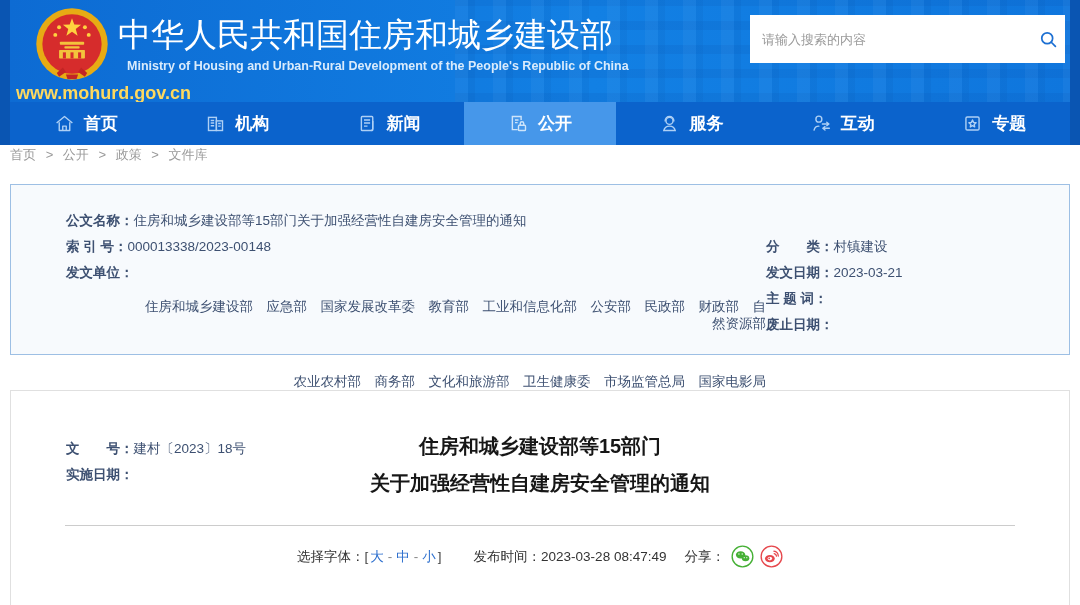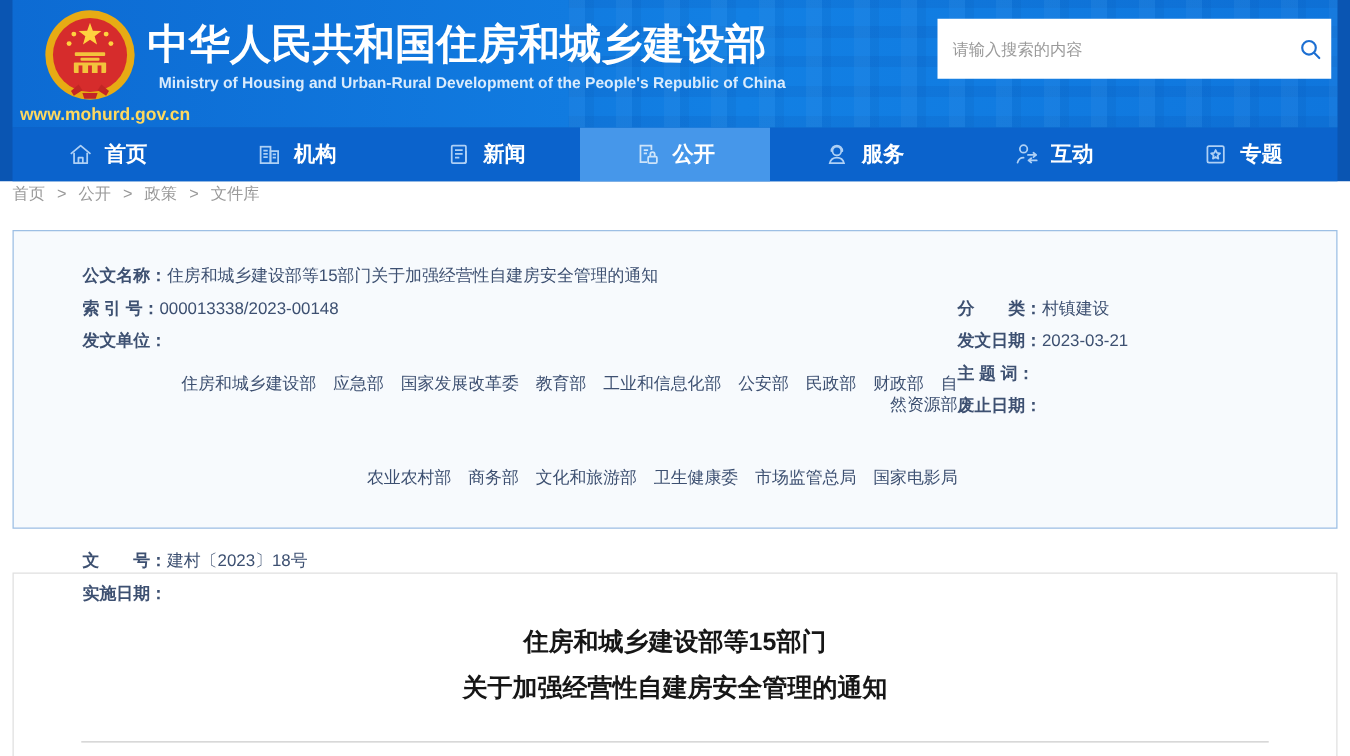--- a/index.html
+++ b/index.html
@@ -16,22 +16,22 @@
   }
   .header .bldg{
     content:"";position:absolute;right:0;top:0;width:58%;height:100%;
     background:
       repeating-linear-gradient(90deg,rgba(255,255,255,.07) 0 13px,rgba(0,40,110,.10) 13px 20px,transparent 20px 38px),
       repeating-linear-gradient(0deg,rgba(9,70,160,.20) 0 9px,transparent 9px 24px);
     opacity:.55;pointer-events:none;
   }
   .emblem{position:absolute;left:24px;top:6px;width:76px;height:76px;}
   .site-url{position:absolute;left:6px;top:83px;width:130px;text-align:left;
-    color:#ffd95e;font-size:14px;font-weight:bold;}
-  .h-title{position:absolute;left:108px;top:13px;font-size:33px;font-weight:bold;color:#fff;white-space:nowrap;}
+    color:#ffd95e;font-size:18px;font-weight:bold;}
+  .h-title{position:absolute;left:108px;top:13px;font-size:33px;font-weight:normal;color:#fff;white-space:nowrap;}
   .h-sub{position:absolute;left:117px;top:59px;font-size:12.5px;color:#d9ebfc;white-space:nowrap;font-weight:bold;}
   .search{
     position:absolute;right:5px;top:15px;width:315px;height:48px;background:#fff;
     display:flex;align-items:center;box-sizing:border-box;
   }
   .search input{flex:1;border:none;outline:none;padding:0 12px;font-size:13px;color:#333;
     font-family:"Liberation Sans","DejaVu Sans",sans-serif;background:transparent;}
   .search input::placeholder{color:#9a9a9a;}
   .search .mag{width:34px;display:flex;align-items:center;justify-content:center;cursor:pointer;}
   
@@ -39,21 +39,21 @@
   .nav-item{flex:1;display:flex;align-items:center;justify-content:center;gap:9px;
     color:#fff;font-size:17px;font-weight:bold;cursor:pointer;}
   .nav-item.active{background:#4697ea;}
   .nav-item svg{display:block;}
   
   .breadcrumb{padding:1px 0 15px 10px;font-size:13px;color:#999;}
   .breadcrumb a{color:#999;text-decoration:none;cursor:pointer;}
   .breadcrumb .sep{margin:0 6px;color:#999;}
   
   .meta-box{
-    margin:5px 10px 0;height:239px;box-sizing:border-box;
+    margin:5px 10px 0;height:171px;box-sizing:border-box;
     border:1px solid #9dbfe4;background:#f7fafd;
     padding:27px 0 0 55px;display:flex;
   }
   .meta-left{width:700px;}
   .meta-right{flex:1;padding-top:26px;}
   .m-row{display:flex;font-size:13.5px;line-height:17px;margin-bottom:9px;color:#3d5071;}
   .m-label{font-weight:bold;white-space:pre;flex-shrink:0;}
   .m-val{white-space:pre-wrap;text-align:right;}
   .m-lines div{margin-bottom:7px;}
   

